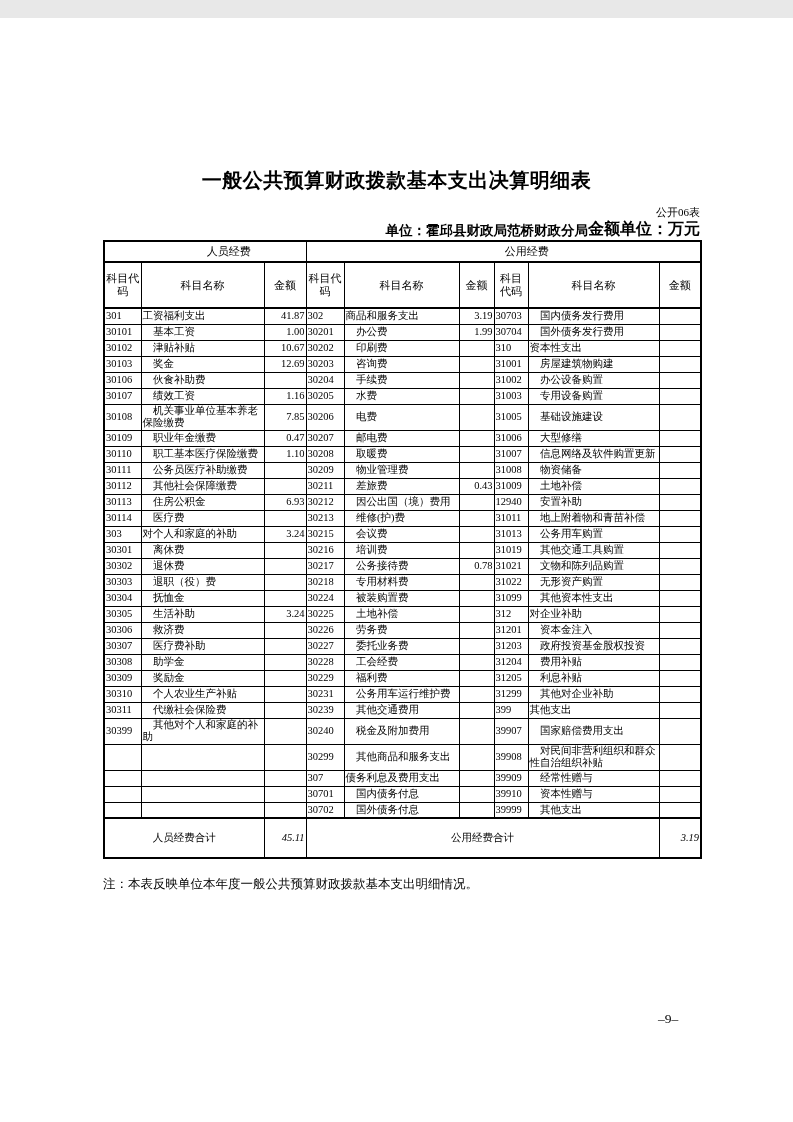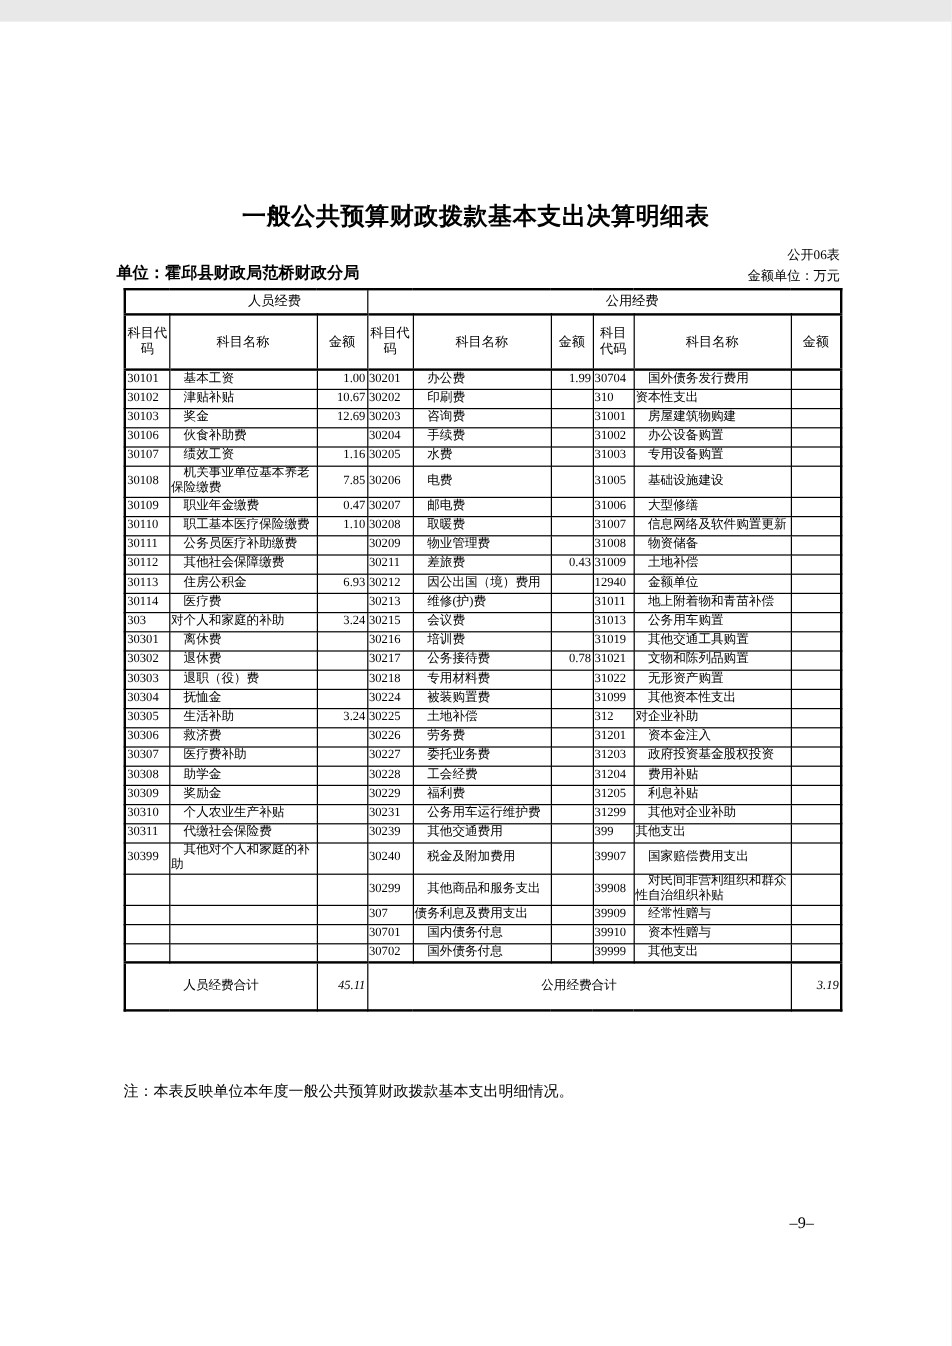--- a/index.html
+++ b/index.html
@@ -18,24 +18,24 @@
     text-align:center;
     font-size:20px; font-weight:bold;
     letter-spacing:0.5px;
   }
   .form-label {
     position:absolute; top:187px; left:103px; width:597px;
     text-align:right; font-size:11px;
   }
   .meta-row {
     position:absolute; top:201px; left:97px; width:603px;
-    display:flex; justify-content:space-between; align-items:flex-end;
+    display:flex; justify-content:flex-end; align-items:flex-end;
   }
   .unit-line { font-size:13.5px; font-weight:bold; }
-  .amount-unit-line { font-size:11px; font-weight:normal; }
+  .amount-unit-line { font-size:16px; font-weight:bold; }
   table.budget {
     position:absolute; top:222px; left:103px;
     width:597px;
     border-collapse:collapse;
     table-layout:fixed;
     border:2px solid #000;
   }
   table.budget td {
     border:1px solid #000;
     font-size:10.5px;
@@ -59,21 +59,21 @@
   td.code { text-align:left; padding-left:2px; }
   td.name { text-align:left; }
   td.amt  { text-align:right; padding-right:1px; }
   tr.totals td {
     height:40px;
     border-top:2px solid #000;
     text-align:center;
   }
   tr.totals td.amt { text-align:right;font-style:italic; }
   .note {
-    position:absolute; top:883px; left:103px;
+    position:absolute; top:858px; left:103px;
     font-size:12.5px;
   }
   .page-number {
     position:absolute; top:993px; left:658px;
     font-size:13.5px;
   }
 </style>
 </head>
 <body>
 
@@ -112,20 +112,31 @@
         <td>科目代码</td>
         <td>科目名称</td>
         <td>金额</td>
         <td>科目代码</td>
         <td>科目名称</td>
         <td>金额</td>
       </tr>
     </thead>
     <tbody>
         <tr>
+          <td class="code">301</td>
+          <td class="name">工资福利支出</td>
+          <td class="amt">41.87</td>
+          <td class="code">302</td>
+          <td class="name">商品和服务支出</td>
+          <td class="amt">3.19</td>
+          <td class="code">30703</td>
+          <td class="name">　国内债务发行费用</td>
+          <td class="amt"></td>
+        </tr>
+        <tr>
           <td class="code">30101</td>
           <td class="name">　基本工资</td>
           <td class="amt">1.00</td>
           <td class="code">30201</td>
           <td class="name">　办公费</td>
           <td class="amt">1.99</td>
           <td class="code">30704</td>
           <td class="name">　国外债务发行费用</td>
           <td class="amt"></td>
         </tr>
@@ -229,21 +240,21 @@
           <td class="amt"></td>
         </tr>
         <tr>
           <td class="code">30113</td>
           <td class="name">　住房公积金</td>
           <td class="amt">6.93</td>
           <td class="code">30212</td>
           <td class="name">　因公出国（境）费用</td>
           <td class="amt"></td>
           <td class="code">12940</td>
-          <td class="name">　金额单位</td>
+          <td class="name">　安置补助</td>
           <td class="amt"></td>
         </tr>
         <tr>
           <td class="code">30114</td>
           <td class="name">　医疗费</td>
           <td class="amt"></td>
           <td class="code">30213</td>
           <td class="name">　维修(护)费</td>
           <td class="amt"></td>
           <td class="code">31011</td>

